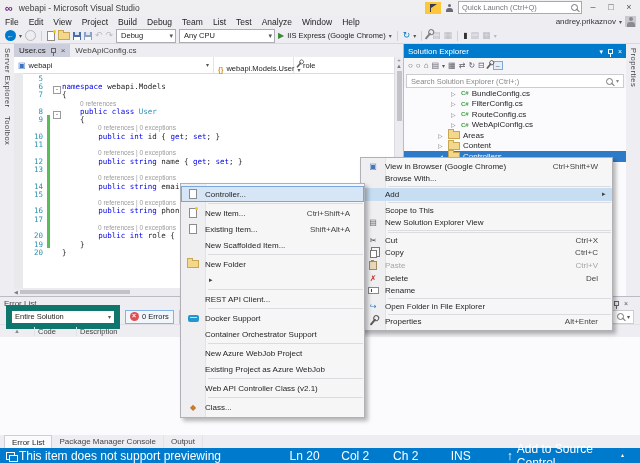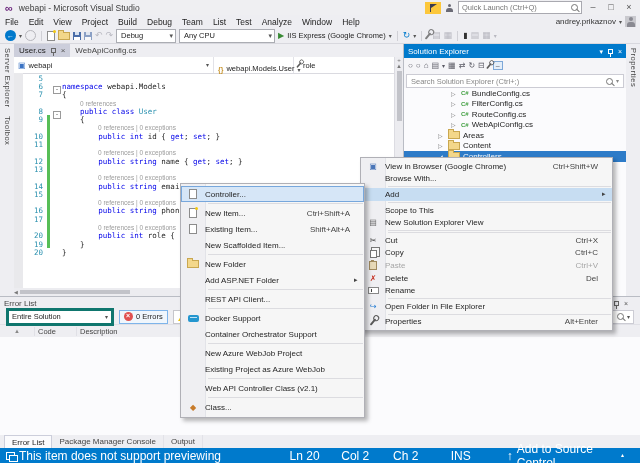--- a/index.html
+++ b/index.html
@@ -128,21 +128,21 @@
   .chev{color:#777;font-size:6px;width:7px;}
   .csicon{color:#3E9E3E;font-size:6px;font-weight:bold;}
   .trow.sel{background:#2D7BC8;color:#fff;}
   .trow.sel .chev{color:#fff;}
 
   
   #errorlist{position:absolute;left:0;top:296px;width:640px;height:139px;background:#EEEEF2;border-top:1px solid #B9BCC4;box-sizing:border-box;}
   #el-head{height:12px;display:flex;align-items:center;font-size:8px;color:#444;padding:0 4px;}
   #el-head .btns{margin-left:auto;display:flex;align-items:center;gap:3px;font-size:7px;color:#555;padding-right:8px;}
   #el-toolbar{height:15px;display:flex;align-items:center;gap:5px;padding:0 6px;font-size:7.5px;}
-  .el-combo{width:96px;height:12px;border:3px solid #0f766e;background:#fff;display:flex;align-items:center;padding:0 3px;gap:3px;}
+  .el-combo{width:96px;height:12px;border:6px solid #0f766e;background:#fff;display:flex;align-items:center;padding:0 3px;gap:3px;}
   .el-combo .t{flex:1;}
   .el-btn{height:12px;border:1px solid #7EB4EA;background:#F0F6FC;display:flex;align-items:center;gap:3px;padding:0 4px;}
   .el-btn.warn{border-color:#C6C6CC;background:#fff;}
   .el-search{margin-left:auto;width:58px;height:12px;border:1px solid #CCCCD4;background:#fff;display:flex;align-items:center;justify-content:flex-end;gap:3px;padding:0 3px;}
   #el-cols{height:12px;display:flex;align-items:center;font-size:7.5px;color:#444;border-top:1px solid #E0E0E6;border-bottom:1px solid #E0E0E6;background:#EEEEF2;}
   #el-cols .c0{width:34px;text-align:center;font-size:6px;color:#888;}
   #el-cols .c1{width:42px;border-left:1px solid #E0E0E6;padding-left:3px;box-sizing:border-box;}
   #el-cols .c2{flex:1;border-left:1px solid #E0E0E6;padding-left:3px;}
   #el-body{position:absolute;left:0;top:40px;right:0;bottom:0;background:#FBFBFD;}
 
@@ -688,21 +688,20 @@
       <div class="mi">
         <span class="mic">
           <span class="i-folder"></span>
         </span>
         <span class="mlab">New Folder</span>
         <span class="msc"></span>
         <span class="mar"></span>
       </div>
       <div class="mi">
         <span class="mic"></span>
-        <span class="mlab">Add ASP.NET Folder</span>
         <span class="msc"></span>
         <span class="mar">▸</span>
       </div>
       <div class="msep"></div>
       <div class="mi">
         <span class="mic"></span>
         <span class="mlab">REST API Client...</span>
         <span class="msc"></span>
         <span class="mar"></span>
       </div>

